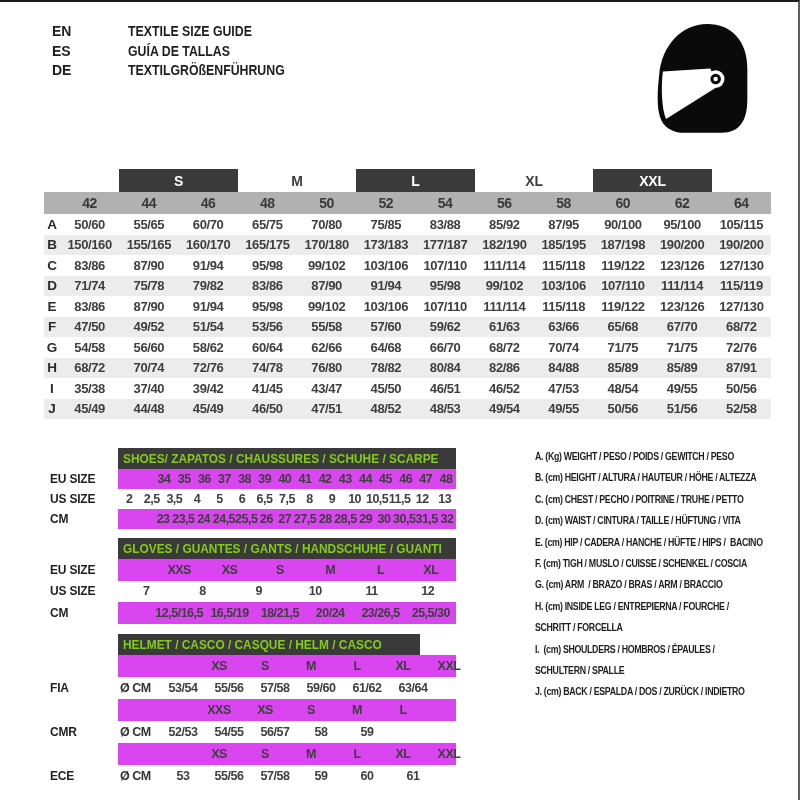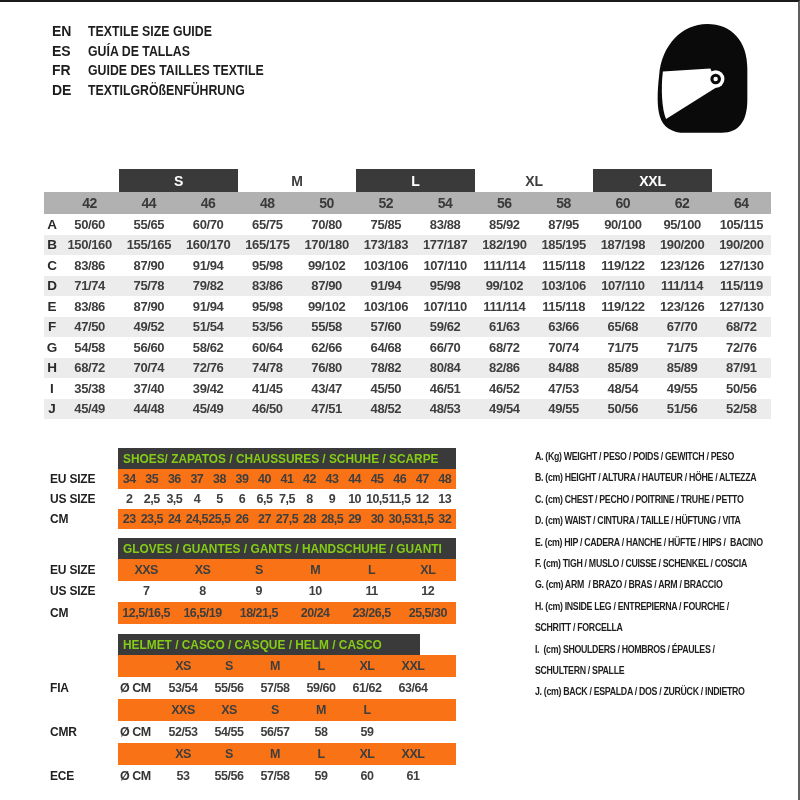--- a/index.html
+++ b/index.html
@@ -3,21 +3,21 @@
 <meta charset="utf-8">
 <style>
   * { box-sizing: border-box; margin: 0; padding: 0; }
   html, body { width: 800px; height: 800px; }
   body { font-family: "Liberation Sans", sans-serif; font-weight: 700; background: #fff; overflow: hidden; }
   .page { position: relative; width: 800px; height: 800px; background: #fff;
           border-top: 2px solid #1b1b1b; border-right: 2px solid #5f5f5f; }
 
   
   .langs { position: absolute; left: 52px; top: 20px; font-size: 14px; color: #1d1d1d; }
-  .lang-row { display: flex; line-height: 19.5px; white-space: nowrap; }
+  .lang-row { display: flex; line-height: 19.5px; white-space: nowrap; gap: 40px; }
   .lang-code { width: 36px; flex: 0 0 36px; }
   .lang-text { display: inline-block; transform: scaleX(0.88); transform-origin: 0 50%; white-space: nowrap; }
 
   
   .brand { position: absolute; left: 650px; top: 20px; width: 106px; height: 114px; }
 
   
   .main-table { position: absolute; left: 44px; top: 167px; width: 727px; }
   .mt-row { display: grid; grid-template-columns: 16px repeat(12, 1fr); }
   .mt-groups { height: 23px; }
@@ -34,21 +34,21 @@
 
   
   .small-table { position: absolute; left: 50px; }
   .st-title { background: #3a3a3a; color: #84cc16; height: 21px; line-height: 21px; font-size: 13.5px;
               padding-left: 5px; margin-left: 68px; white-space: nowrap; }
   .st-title span { display: inline-block; transform: scaleX(0.88); transform-origin: 0 50%; }
   .st-row { display: flex; align-items: stretch; }
   .st-label { width: 68px; flex: 0 0 68px; font-size: 12px; display: flex; align-items: center;
               color: #1f1f1f; letter-spacing: -0.2px; white-space: nowrap; }
   .st-values { display: grid; flex: 0 0 auto; width: 338px; }
-  .st-values.shaded { background: #f97316; }
+  .st-values.shaded { background: #d946ef; padding-left: 36px; }
   .st-cell { display: flex; align-items: center; justify-content: center; font-size: 12.5px;
              letter-spacing: -0.5px; white-space: nowrap; color: #3e3e3e; overflow: visible; }
   .st-cell.prefix { justify-content: flex-start; padding-left: 2px; color: #333; }
   #shoes-table .st-row { height: 20px; }
   #shoes-table .st-values { grid-template-columns: repeat(15, 1fr); }
   #shoes-table .st-title { width: 338px; }
   #gloves-table .st-row { height: 21.5px; }
   #gloves-table .st-values { grid-template-columns: repeat(6, 1fr); }
   #gloves-table .st-title { width: 338px; text-decoration: underline; }
   #helmet-table .st-row { height: 22px; }
@@ -66,24 +66,20 @@
 <div class="page">
 
   <div class="langs" id="langs">
       <div class="lang-row">
         <span class="lang-code">EN</span>
         <span class="lang-text">TEXTILE SIZE GUIDE</span>
       </div>
       <div class="lang-row">
         <span class="lang-code">ES</span>
         <span class="lang-text">GUÍA DE TALLAS</span>
-      </div>
-      <div class="lang-row">
-        <span class="lang-code">FR</span>
-        <span class="lang-text">GUIDE DES TAILLES TEXTILE</span>
       </div>
       <div class="lang-row">
         <span class="lang-code">DE</span>
         <span class="lang-text">TEXTILGRÖßENFÜHRUNG</span>
       </div>
     </div>
 
   <svg class="brand" viewBox="0 0 100 108" aria-hidden="true">
     <path d="M54 2 C30 2 11 22 8.5 50 C6.5 68 6.5 80 9 89 C12 100 21 105 33 105 L68 105 C84 105 92 94 92 74 L92 44 C92 18 77 2 54 2 Z" fill="#0a0a0a"></path>
     <path d="M12 47 L57 44 L64 61 L15 92 C11 83 10 63 12 47 Z" fill="#ffffff"></path>

